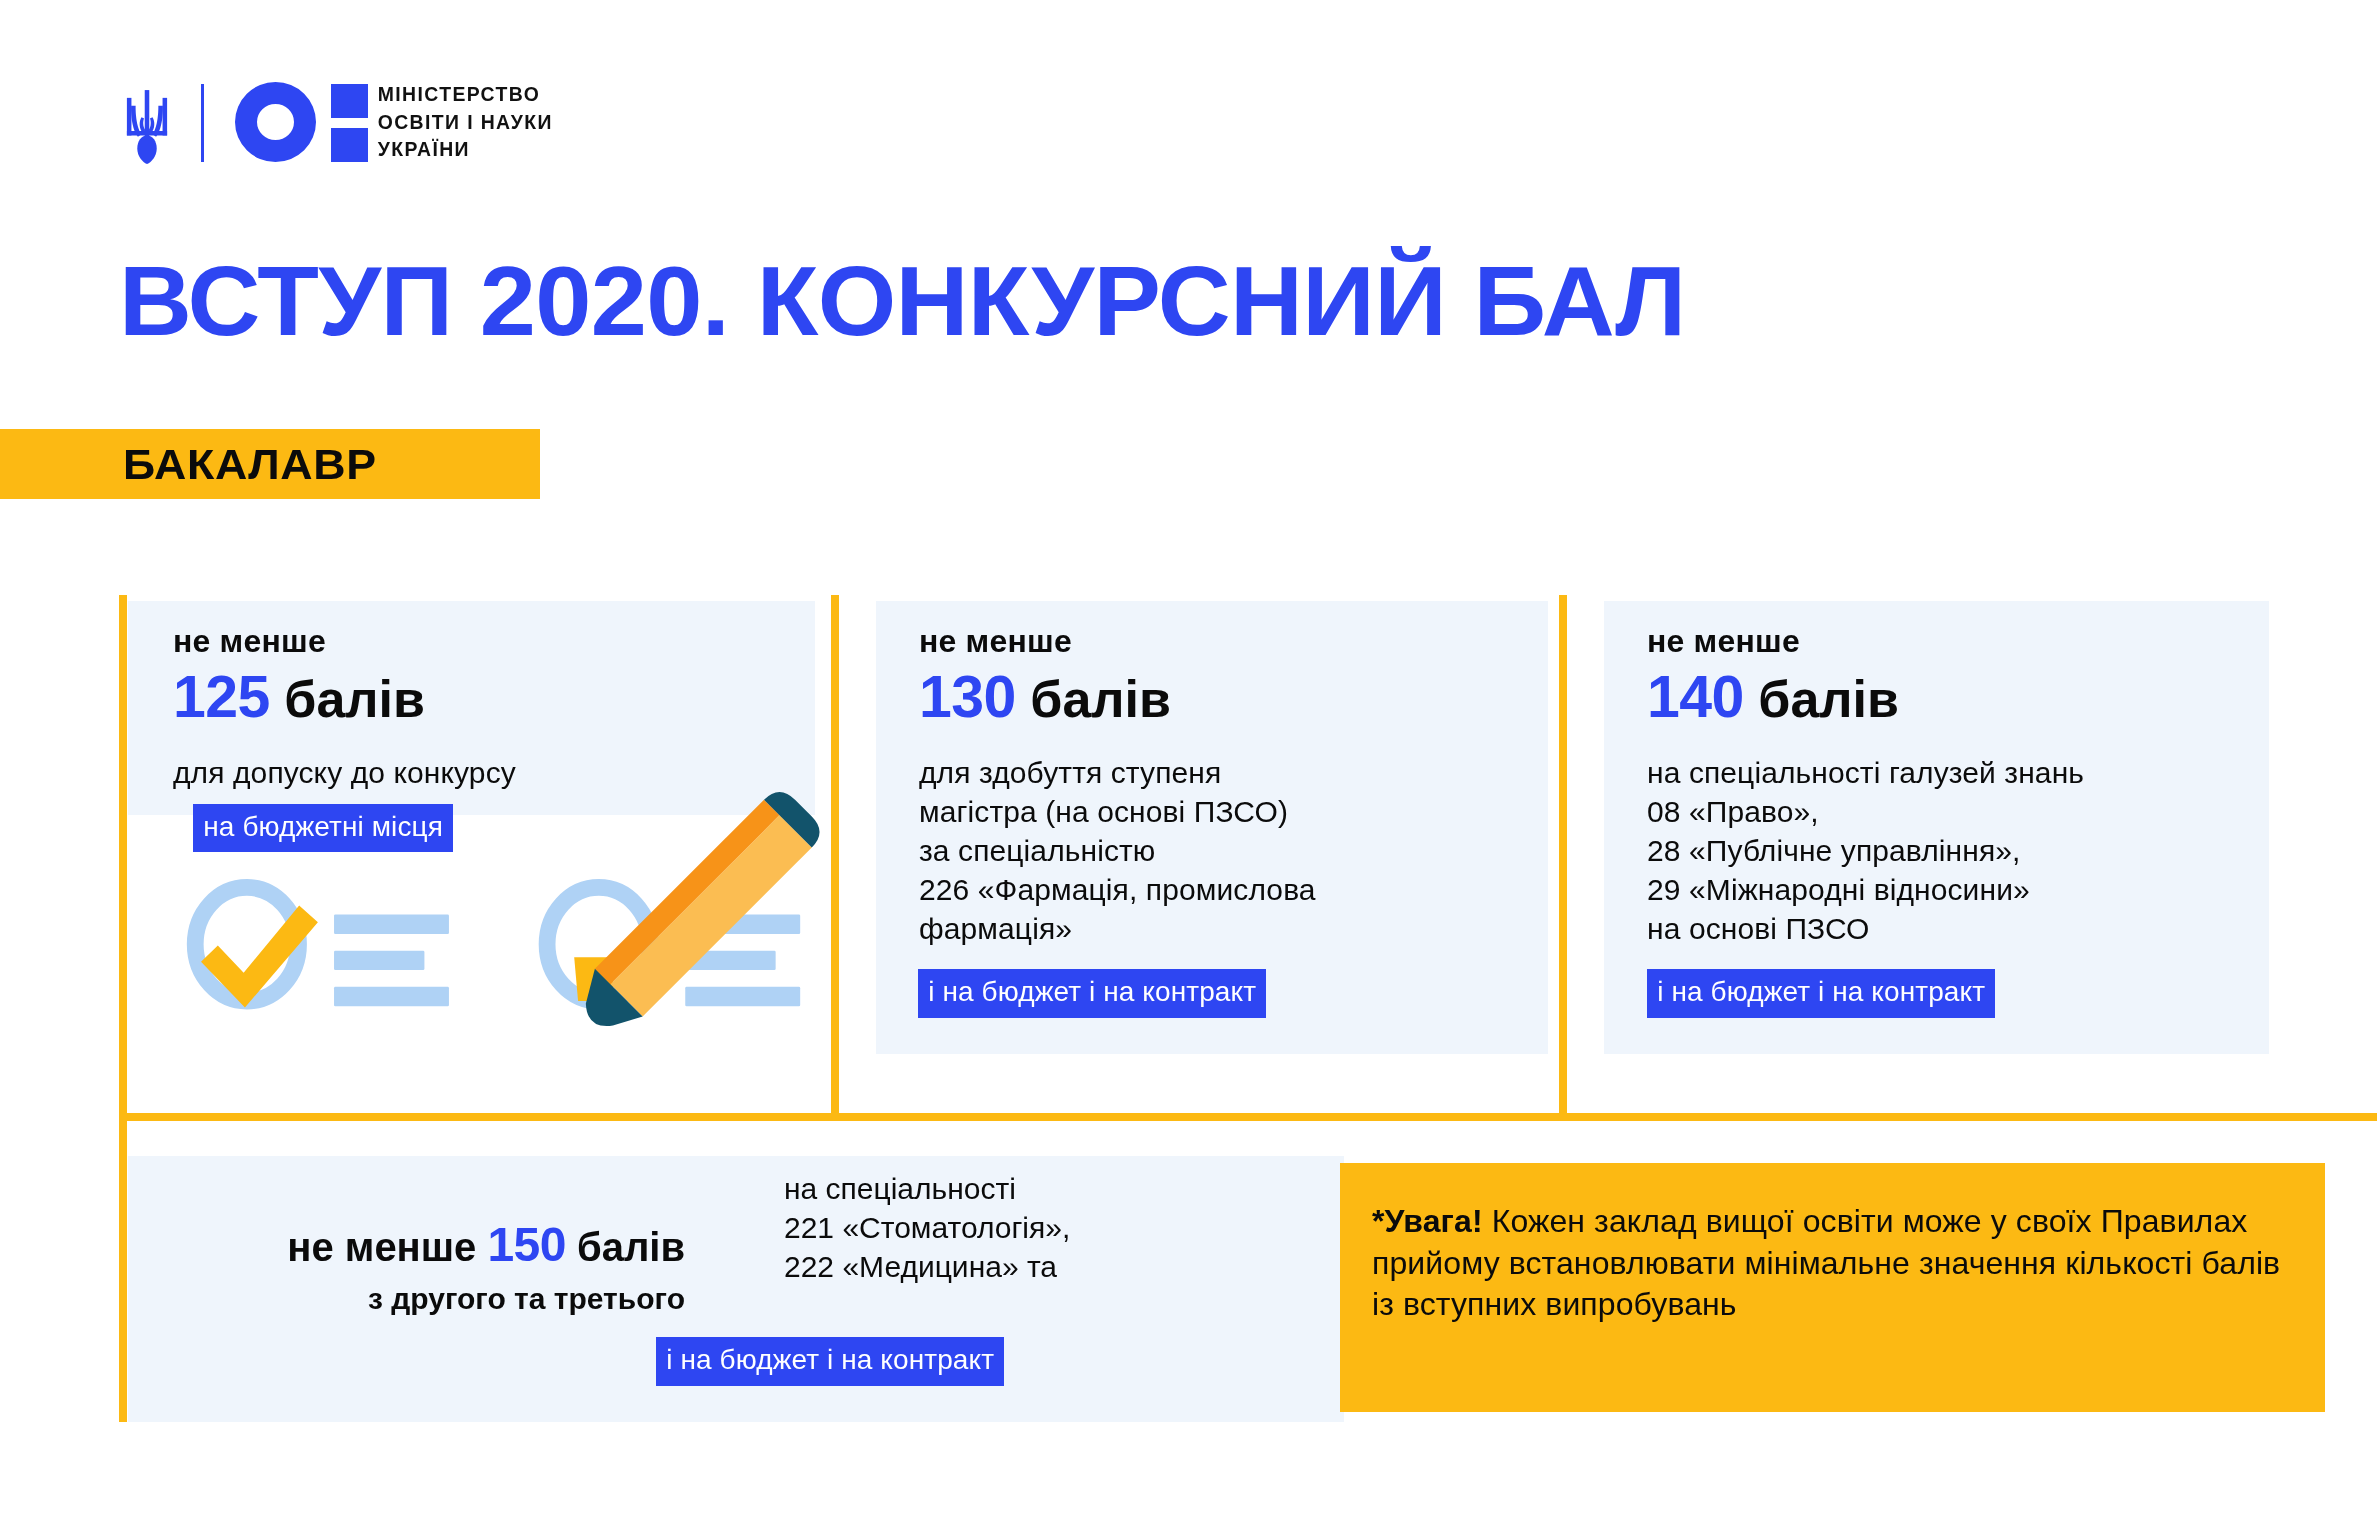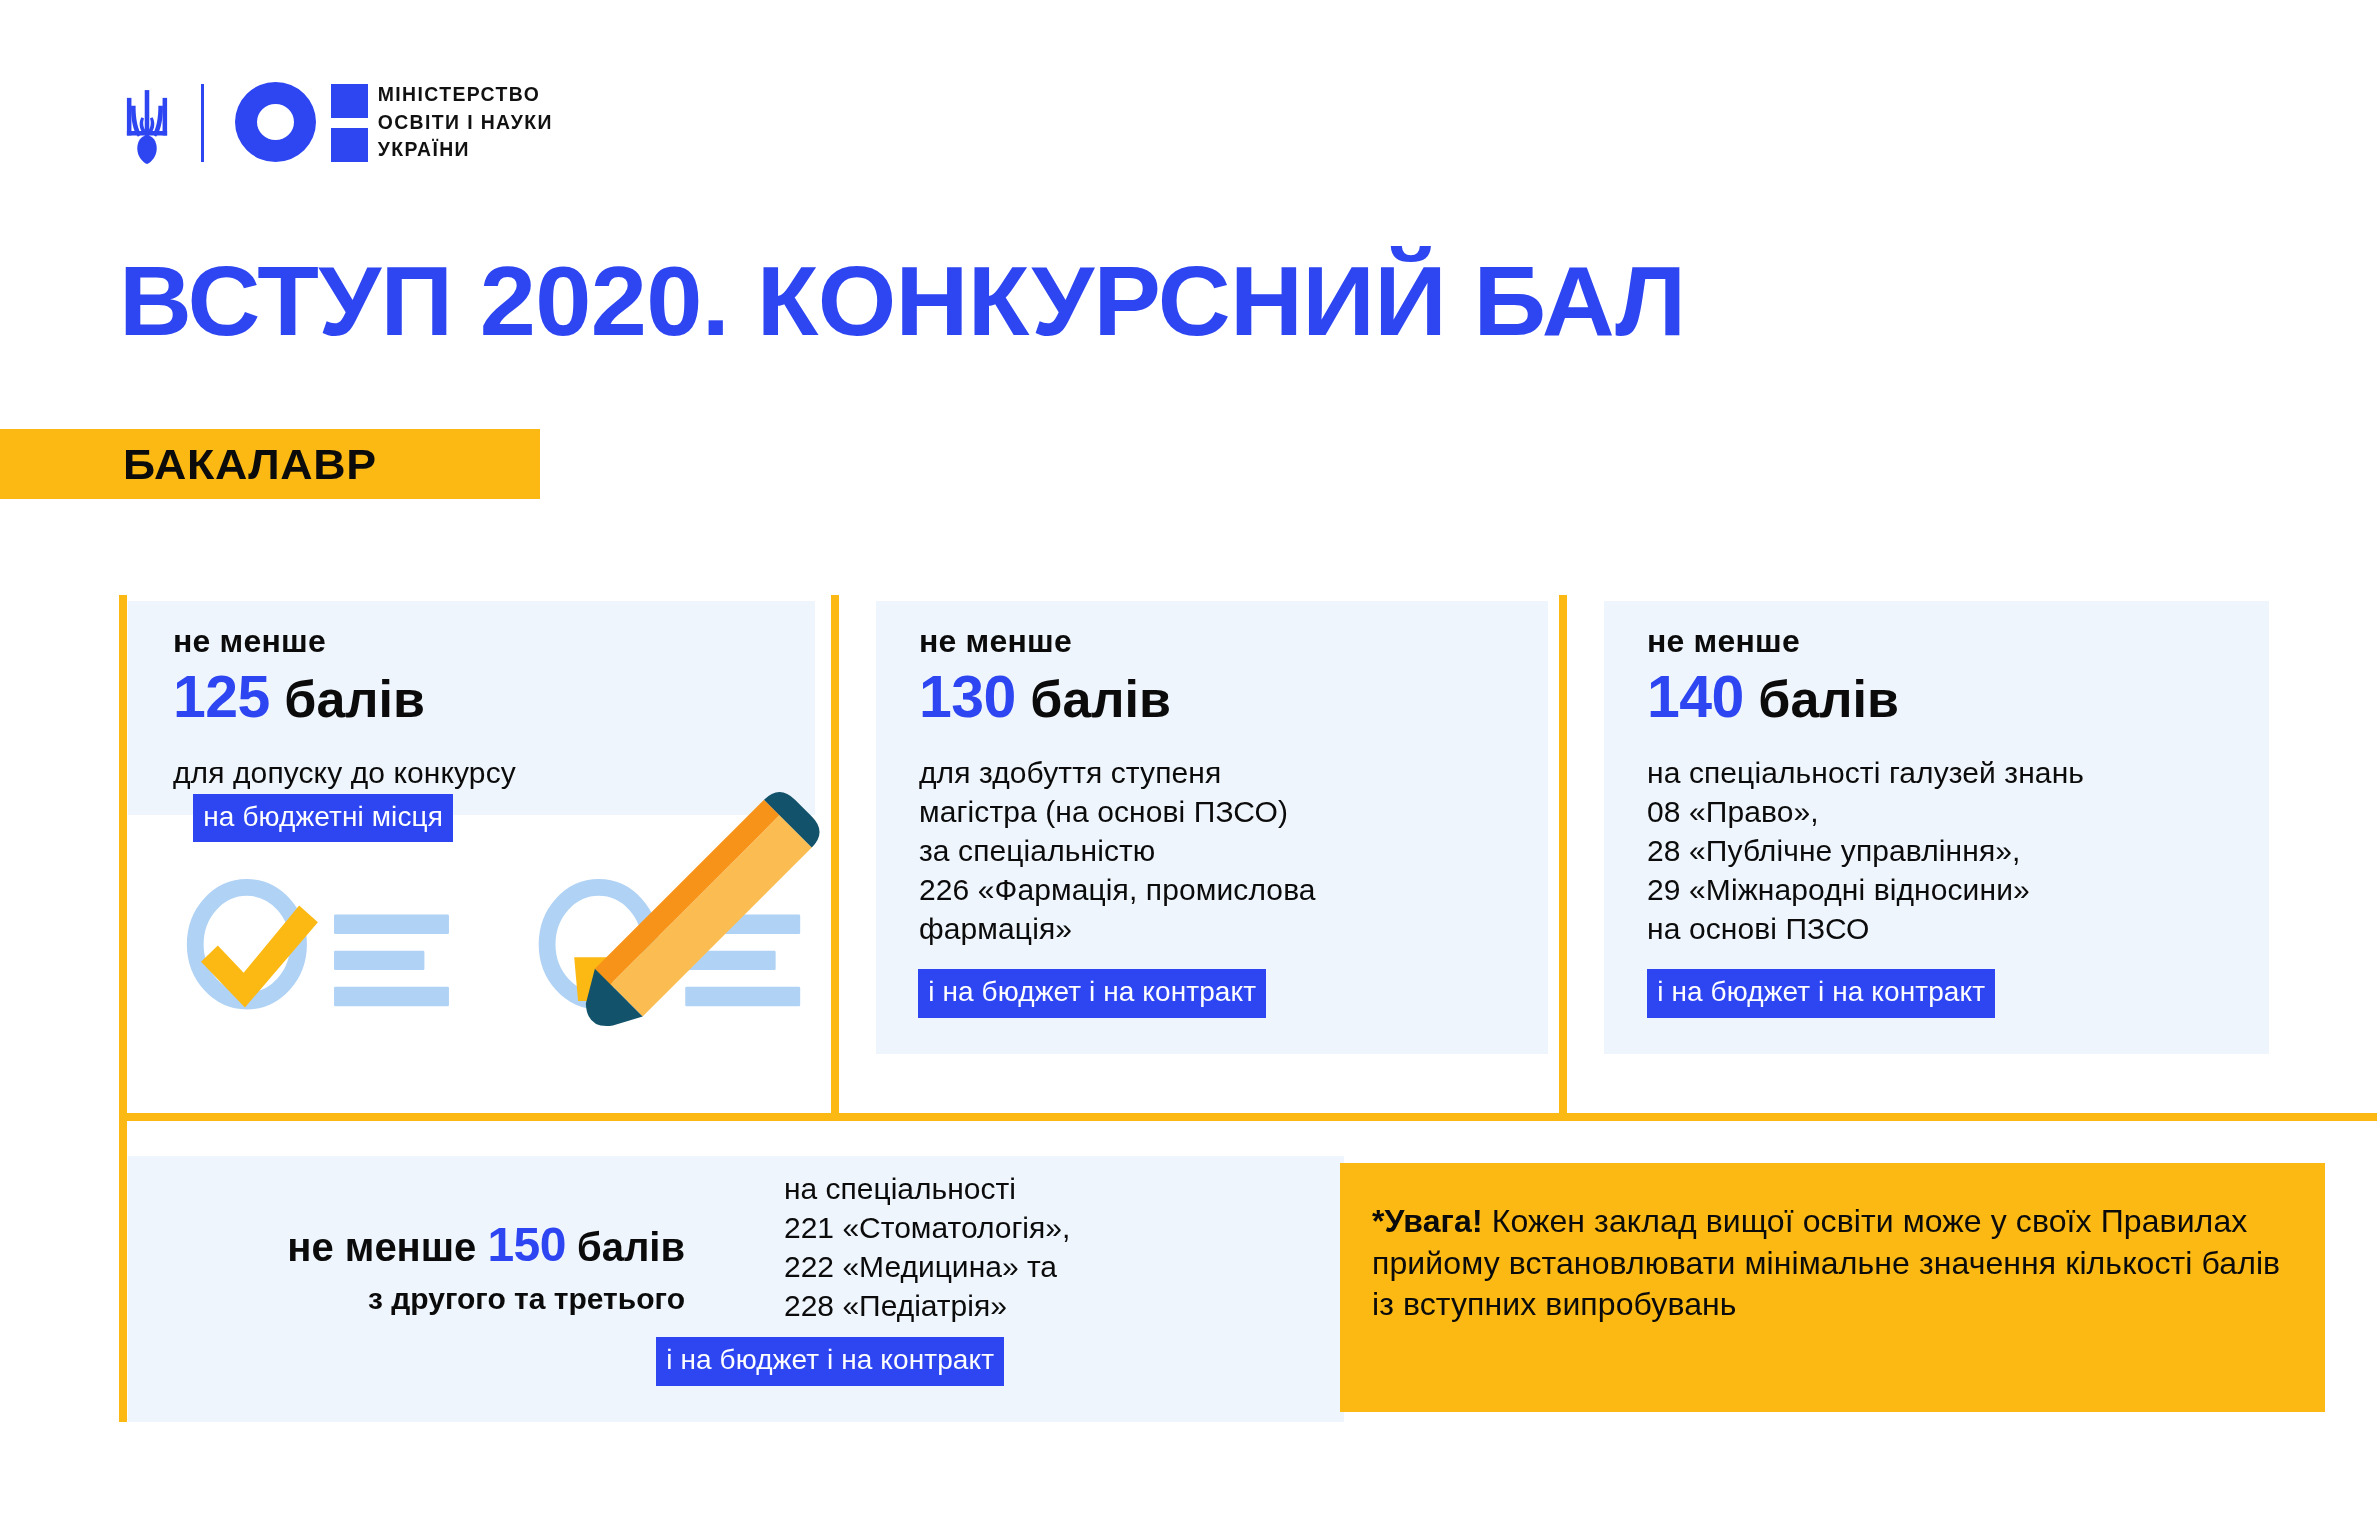--- a/index.html
+++ b/index.html
@@ -61,21 +61,21 @@
 
   .lbl{font-size:32px;font-weight:bold;color:#0b0b0b;line-height:1.08;letter-spacing:0.2px;}
   .score{margin-top:5.2px;font-size:52px;font-weight:bold;color:#0b0b0b;line-height:1.12;letter-spacing:0.1px;}
   .score b{color:#2E46F2;font-weight:bold;font-size:59px;letter-spacing:-0.6px;margin-top:38px;}
   .desc{margin-top:23px;font-size:30px;color:#0b0b0b;line-height:1.30;font-weight:400;letter-spacing:0.1px;}
 
   .pill{
     display:inline-block;background:#2E46F2;color:#ffffff;
     font-size:28px;line-height:1;font-weight:400;padding:9px 10.3px 11.6px 10.3px;letter-spacing:0.1px;
   }
-  .pill-wrap{margin-top:2px;padding-left:20px;}
+  .pill-wrap{margin-top:12px;padding-left:20px;}
 
   #pill-130{position:absolute;left:918px;top:969px;}
   #pill-140{position:absolute;left:1647px;top:969px;}
 
   
   .art{position:absolute;left:161px;top:762px;width:665px;height:349px;}
 
   
   #card-150{left:128px;top:1156px;width:1216px;height:266px;}
   .b-left{position:absolute;left:40px;top:62px;width:517px;text-align:right;}
@@ -228,21 +228,20 @@
       </div>
       <div class="b-sub">
         <div>з другого та третього</div>
       </div>
     </div>
     <div class="b-right">
       <div class="b-list">
           <div>на спеціальності</div>
           <div>221 «Стоматологія»,</div>
           <div>222 «Медицина» та</div>
-          <div>228 «Педіатрія»</div>
         </div>
     </div>
   </div>
   <span class="pill" id="pill-150">і на бюджет і на контракт</span>
 
   <div id="warn">
     <p><b>*Увага!</b><span> Кожен заклад вищої освіти може у своїх Правилах прийому встановлювати мінімальне значення кількості балів із вступних випробувань</span></p>
   </div>
 
 </div>

